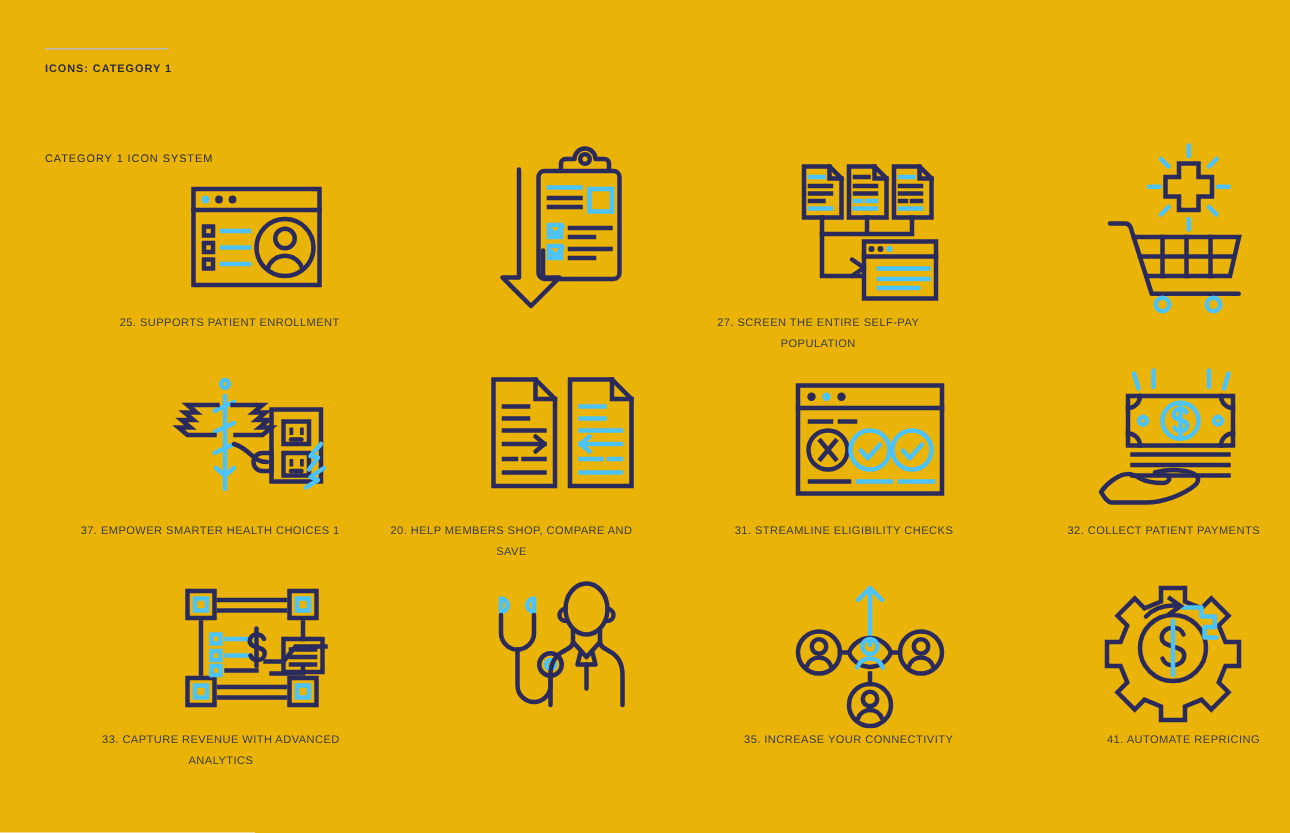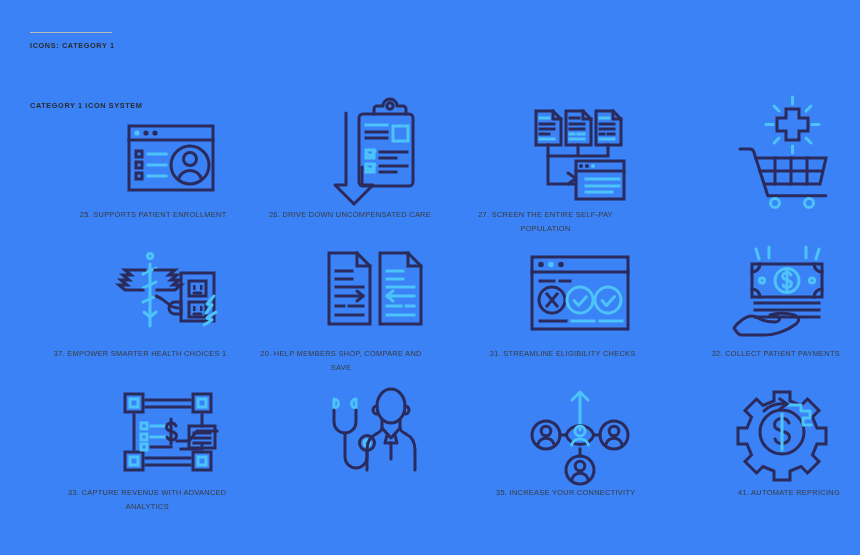--- a/index.html
+++ b/index.html
@@ -9,21 +9,21 @@
     height: 555px;
     background: #f7f7f6;
     font-family: "Liberation Sans", sans-serif;
     overflow: hidden;
   }
 
   .page {
     position: relative;
     width: 860px;
     height: 555px;
-    background: #3b82f6;
+    background: #eab308;
   }
 
   
   .header {
     position: absolute;
     left: 30px;
     top: 32px;
   }
   .header-rule {
     width: 82px;
@@ -37,21 +37,21 @@
     letter-spacing: 0.62px;
     color: #2b2b2b;
     white-space: nowrap;
   }
 
   .section-label {
     position: absolute;
     left: 30px;
     top: 101px;
     font-size: 7.3px;
-    font-weight: bold;
+    font-weight: normal;
     letter-spacing: 0.62px;
     color: #2b2b2b;
     white-space: nowrap;
     text-align: center;
   }
 
   
   .grid {
     position: absolute;
     left: 22px;
@@ -149,21 +149,20 @@
           <path class="l" d="M49 54 l2.5 2.5 l4.5 -5.5"></path>
           <rect class="lq" x="47" y="64" width="8" height="8"></rect>
           <path class="l" d="M49 68 l2.5 2.5 l4.5 -5.5"></path>
           <line class="dq" x1="61" y1="52" x2="88" y2="52"></line>
           <line class="dq" x1="61" y1="58" x2="77" y2="58"></line>
           <line class="dq" x1="61" y1="66" x2="88" y2="66"></line>
           <line class="dq" x1="61" y1="72" x2="77" y2="72"></line>
           <path class="d" d="M27 13 v72 h-11 l19 19 l19 -19 h-11 v-18"></path>
         </svg>
       </div>
-      <div class="caption">26. DRIVE DOWN UNCOMPENSATED CARE</div>
     </div>
 
     <div class="cell">
       <div class="icon-box">
         <svg width="112" height="102" viewBox="0 0 112 102">
           <g>
             <path class="dq" d="M12 8 h17 l8 8 v26 h-25 z"></path>
             <path class="dq" d="M29 8 v8 h8"></path>
             <line class="lq" x1="16" y1="15" x2="25" y2="15"></line>
             <line class="dq" x1="16" y1="21" x2="30" y2="21"></line>

